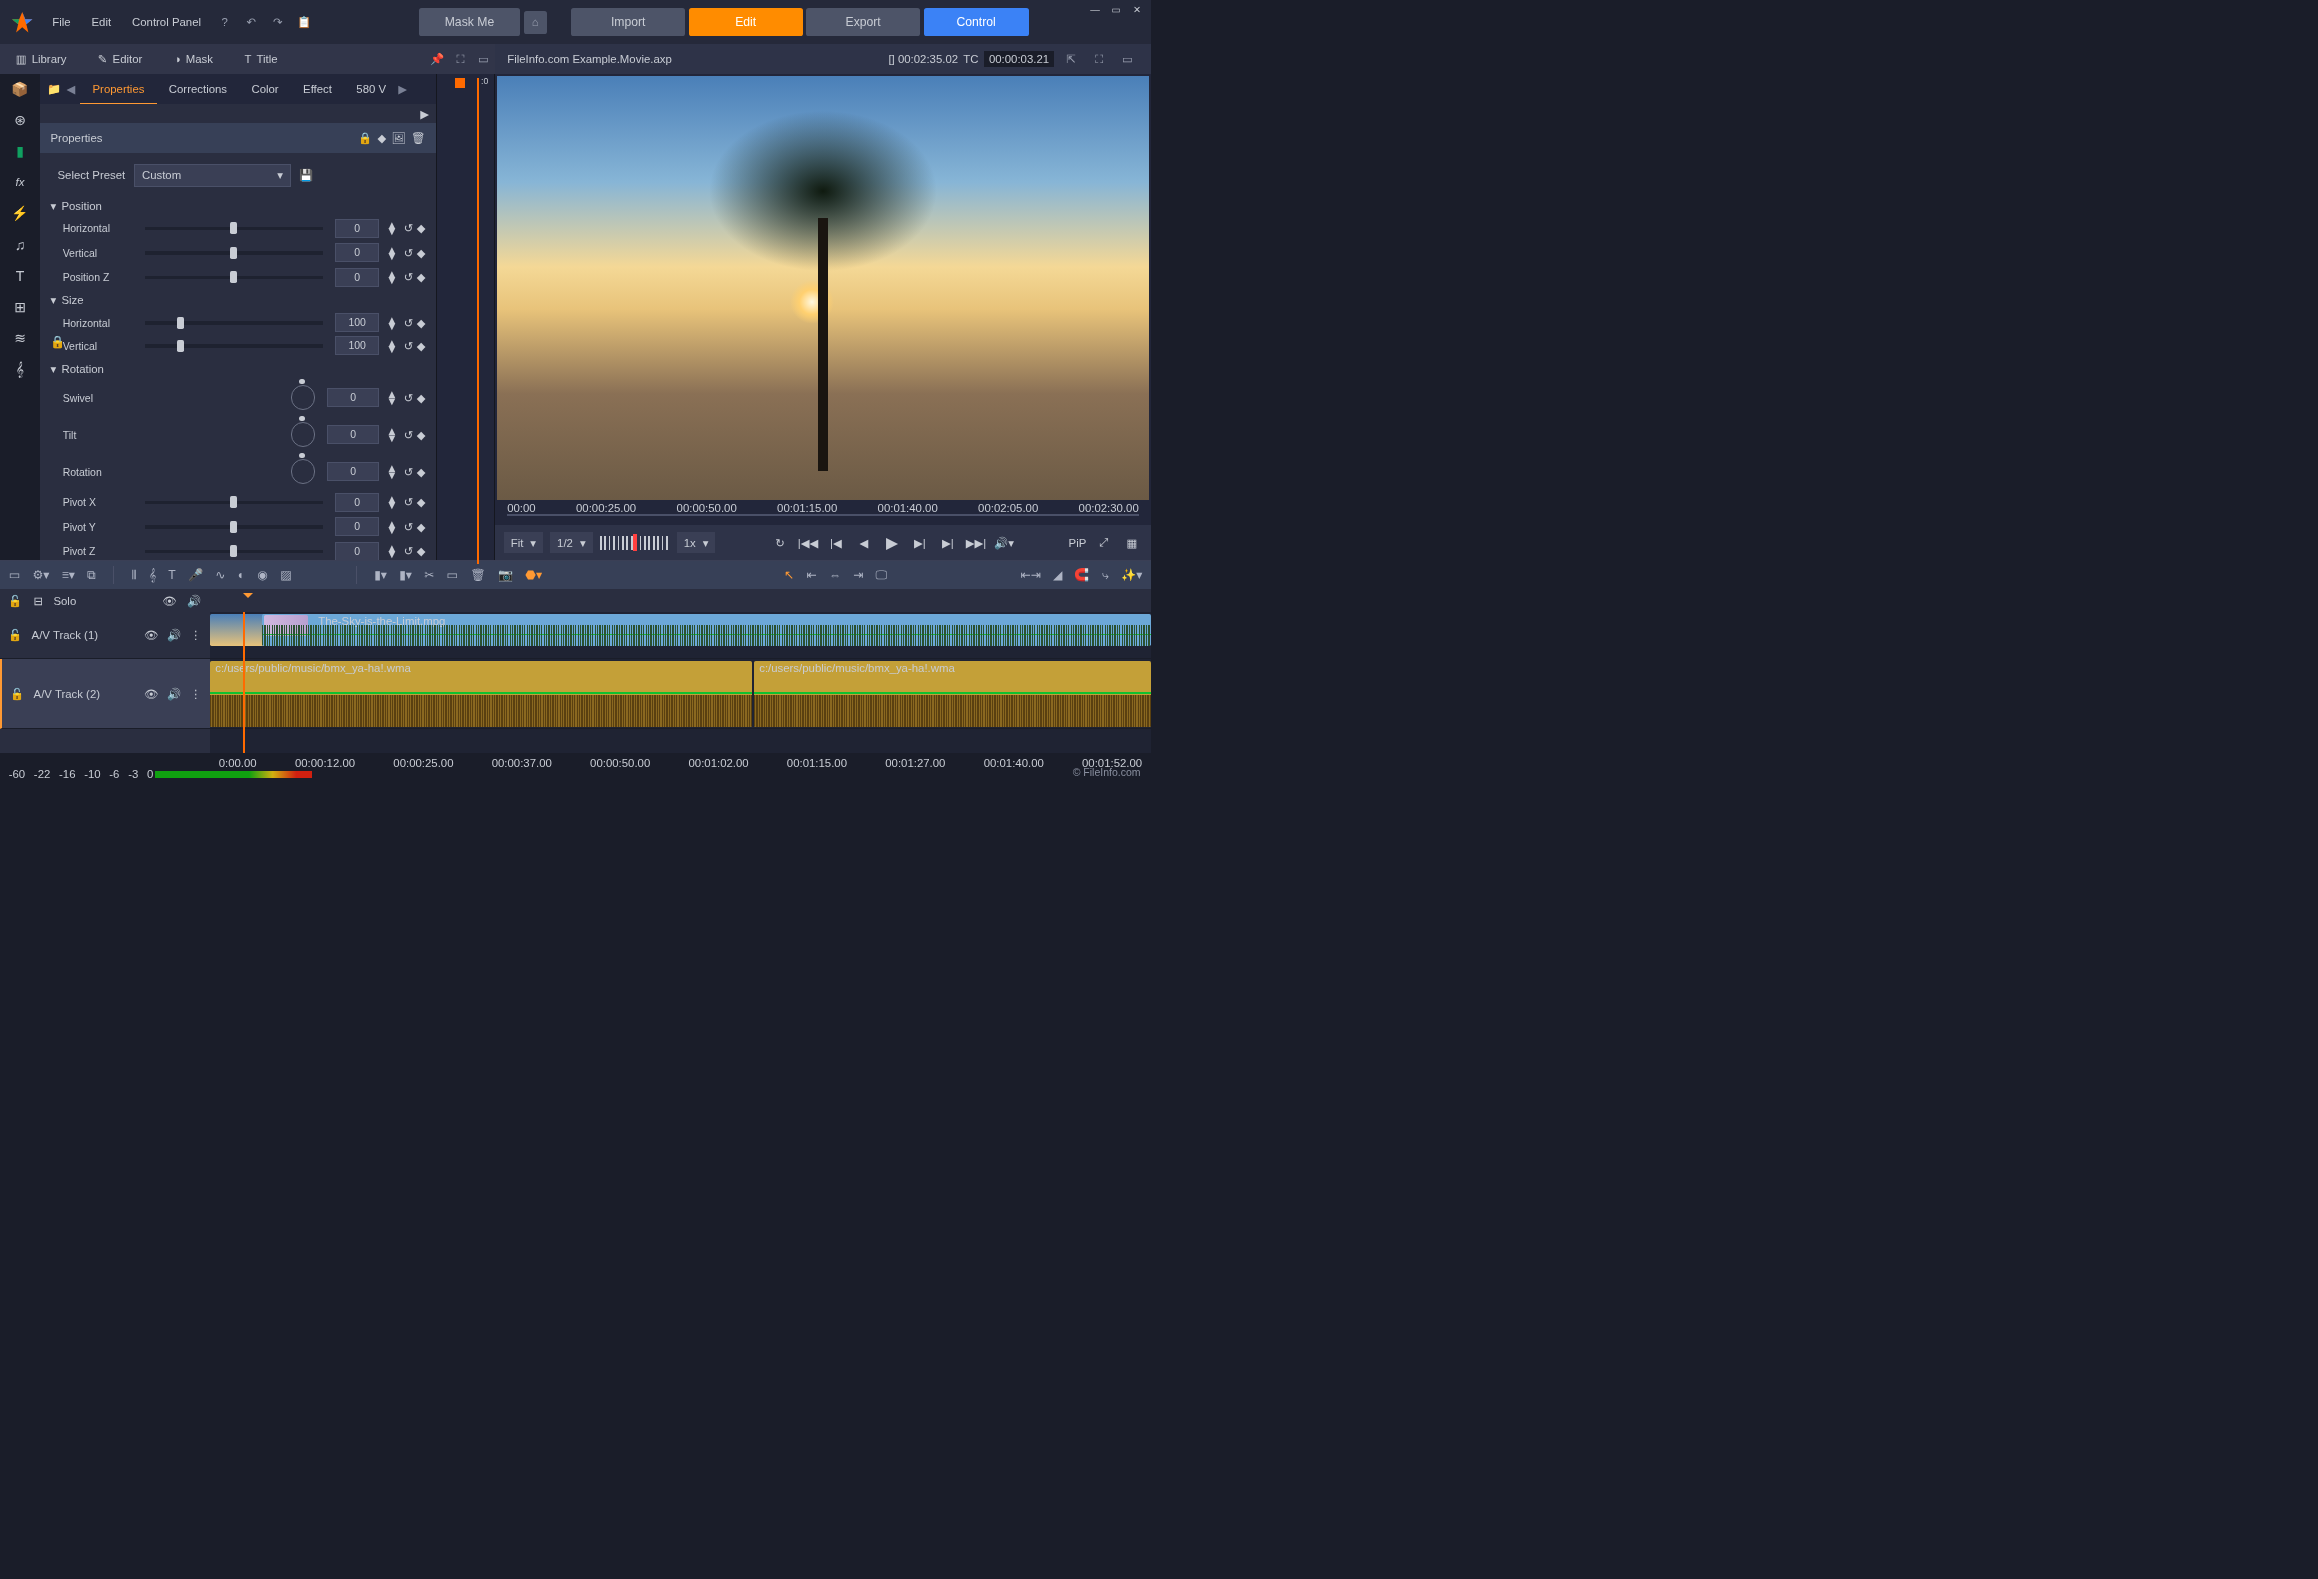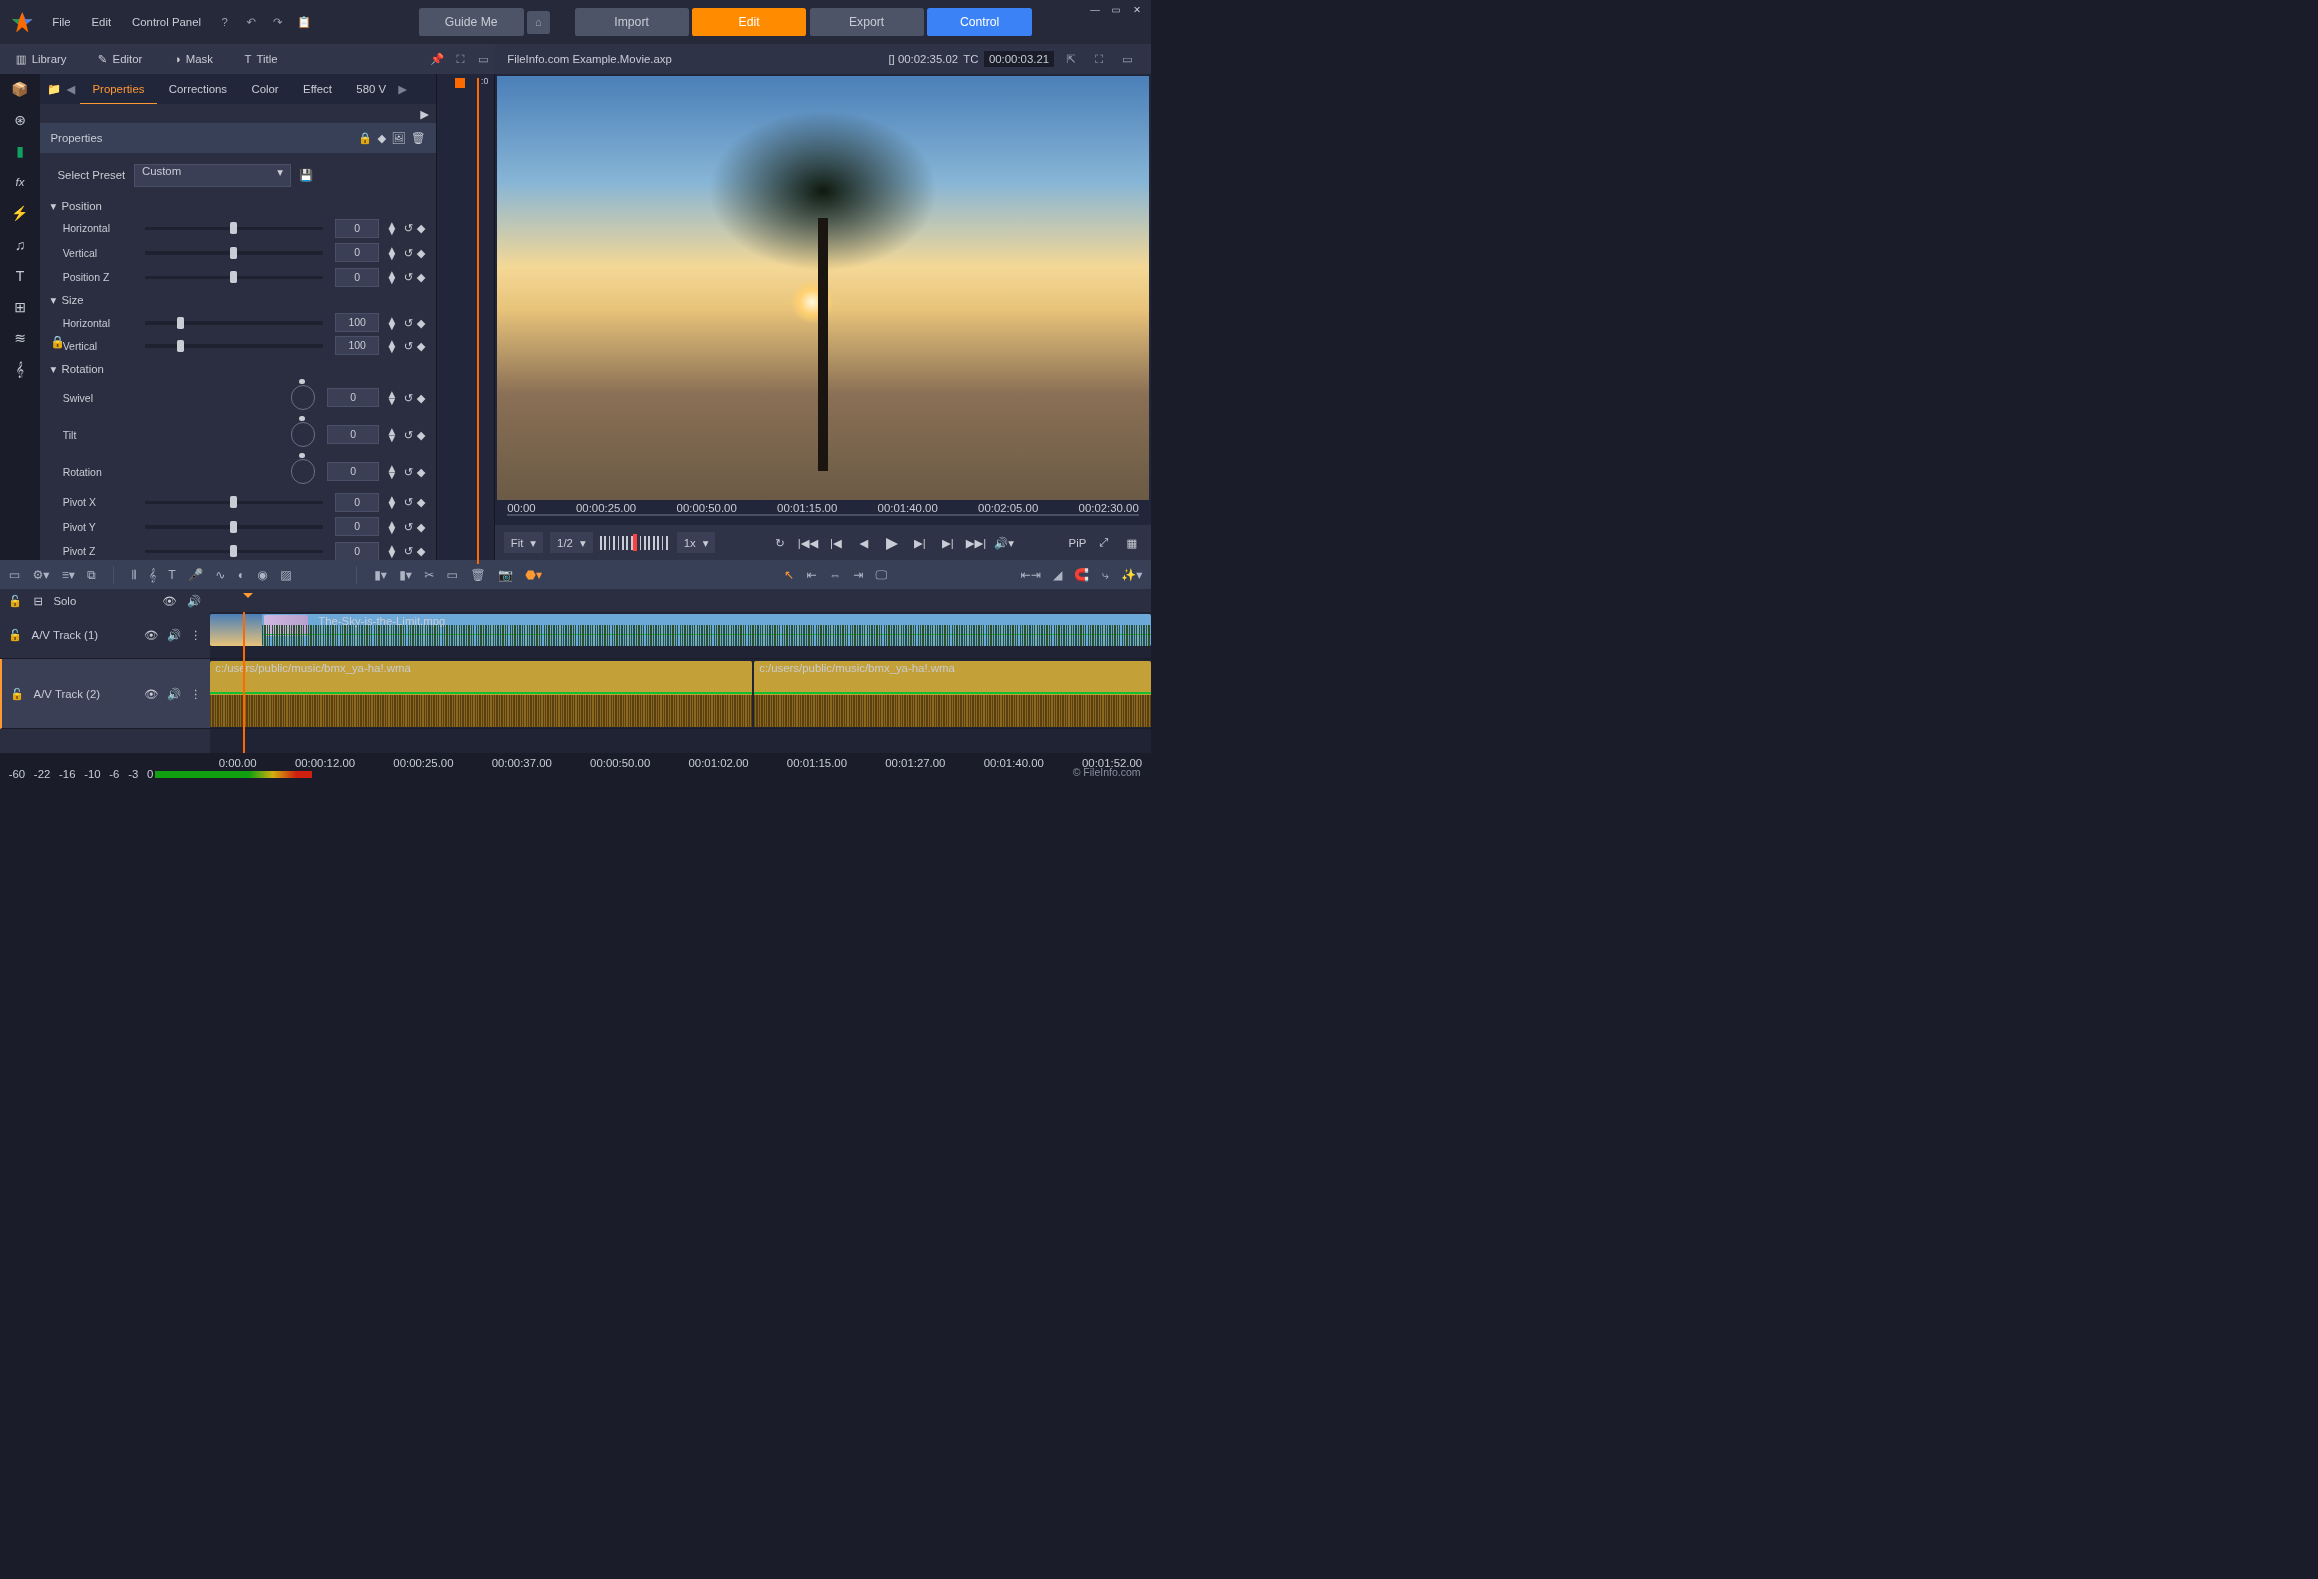--- a/index.html
+++ b/index.html
@@ -33,21 +33,21 @@
 
 
 .props{width:397px;background:#2a2e40;display:flex;flex-direction:column;border-right:0.9px solid #15171f}
 .prop-tabs{height:30px;display:flex;align-items:center;background:#22263a;padding:0 7px}
 .prop-tab{padding:0 12.2px;height:30px;display:flex;align-items:center;cursor:pointer}
 .prop-tab.active{color:#ff9933;border-bottom:1.7px solid #ff9933}
 .prop-play{height:19px;background:#2a2e40;display:flex;justify-content:flex-end;align-items:center;padding-right:7px}
 .prop-header{height:30px;background:#374057;display:flex;align-items:center;padding:0 10.5px;justify-content:space-between}
 .prop-body{flex:1;overflow-y:auto;padding:7px 10.5px}
 .preset-row{display:flex;align-items:center;gap:8.7px;padding:3.5px 0 8.7px 7px}
-.preset-select{flex:1;max-width:157px;height:23px;background:#3a3f55;border:0.9px solid #4a5068;display:flex;padding:0 7px;justify-content:space-between}
+.preset-select{flex:1;max-width:157px;height:23px;background:#3a3f55;border:0.9px solid #4a5068;display:flex;align-items:center;padding:0 7px;justify-content:space-between}
 .group-head{display:flex;align-items:center;gap:5.2px;padding:3.5px 0;cursor:pointer}
 .param-row{display:flex;align-items:center;height:24.5px;padding-left:12.2px;gap:7px}
 .param-row.tall{height:37px}
 .param-label{width:75px;font-size:10.5px}
 .slider{flex:1;height:3.5px;background:#1e2230;position:relative;margin-right:5.2px}
 .slider .thumb{position:absolute;width:7px;height:12.2px;background:#c8ccd4;top:-4.4px;border-radius:1.7px}
 .dial{width:24.5px;height:24.5px;border:1.7px solid #6b7184;border-radius:50%;position:relative;margin-right:5.2px}
 .dial::before{content:"";position:absolute;width:5.2px;height:5.2px;background:#c8ccd4;border-radius:50%;top:-7px;left:7.9px}
 .numbox{width:44px;height:19px;background:#3a3f55;border:0.9px solid #4a5068;text-align:center;line-height:17.5px;font-size:10.5px}
 .spin{width:10.5px;display:flex;flex-direction:column;font-size:6.1px;line-height:6.1px;text-align:center;cursor:pointer}
@@ -121,21 +121,21 @@
       </svg>
   </div>
   <div class="menu-item">File</div>
   <div class="menu-item">Edit</div>
   <div class="menu-item">Control Panel</div>
   <div class="iconbtn">?</div>
   <div class="iconbtn">↶</div>
   <div class="iconbtn">↷</div>
   <div class="iconbtn">📋</div>
   <div style="width:96px"></div>
-  <div class="btn gray">Guide Me</div>
+  <div class="btn gray">Mask Me</div>
   <div class="iconbtn home">⌂</div>
   <div style="width:17.5px"></div>
   <div class="btn gray" style="width:114px">Import</div>
   <div class="btn orange" style="width:114px">Edit</div>
   <div class="btn gray" style="width:114px">Export</div>
   <div class="btn blue" style="width:105px">Control</div>
   <div class="window-controls">
     <span>—</span>
     <span>▭</span>
     <span>✕</span>

